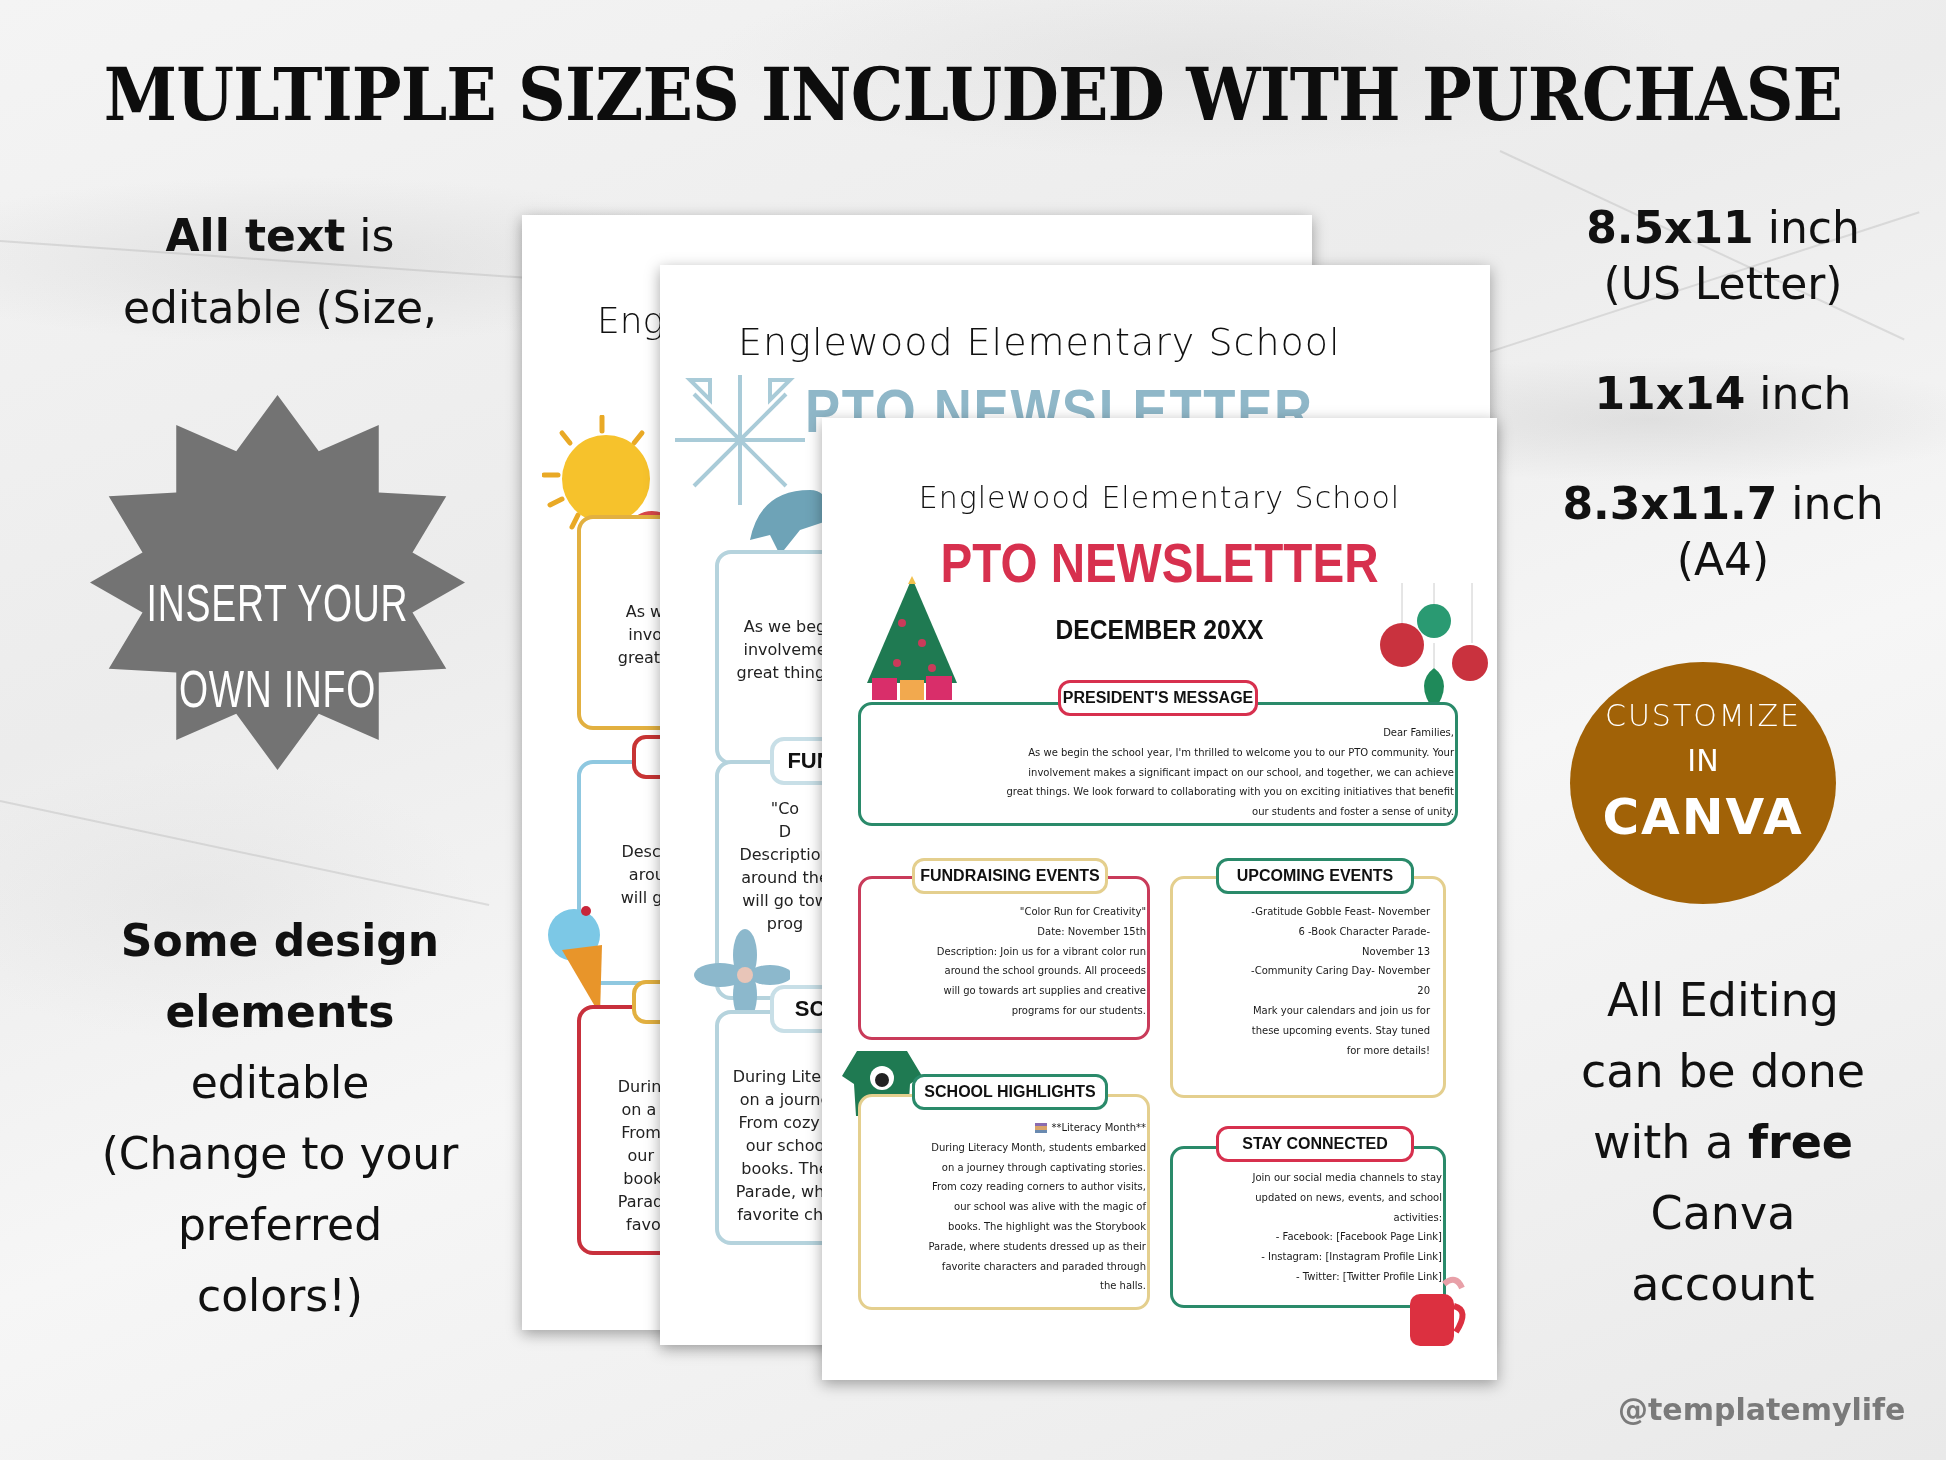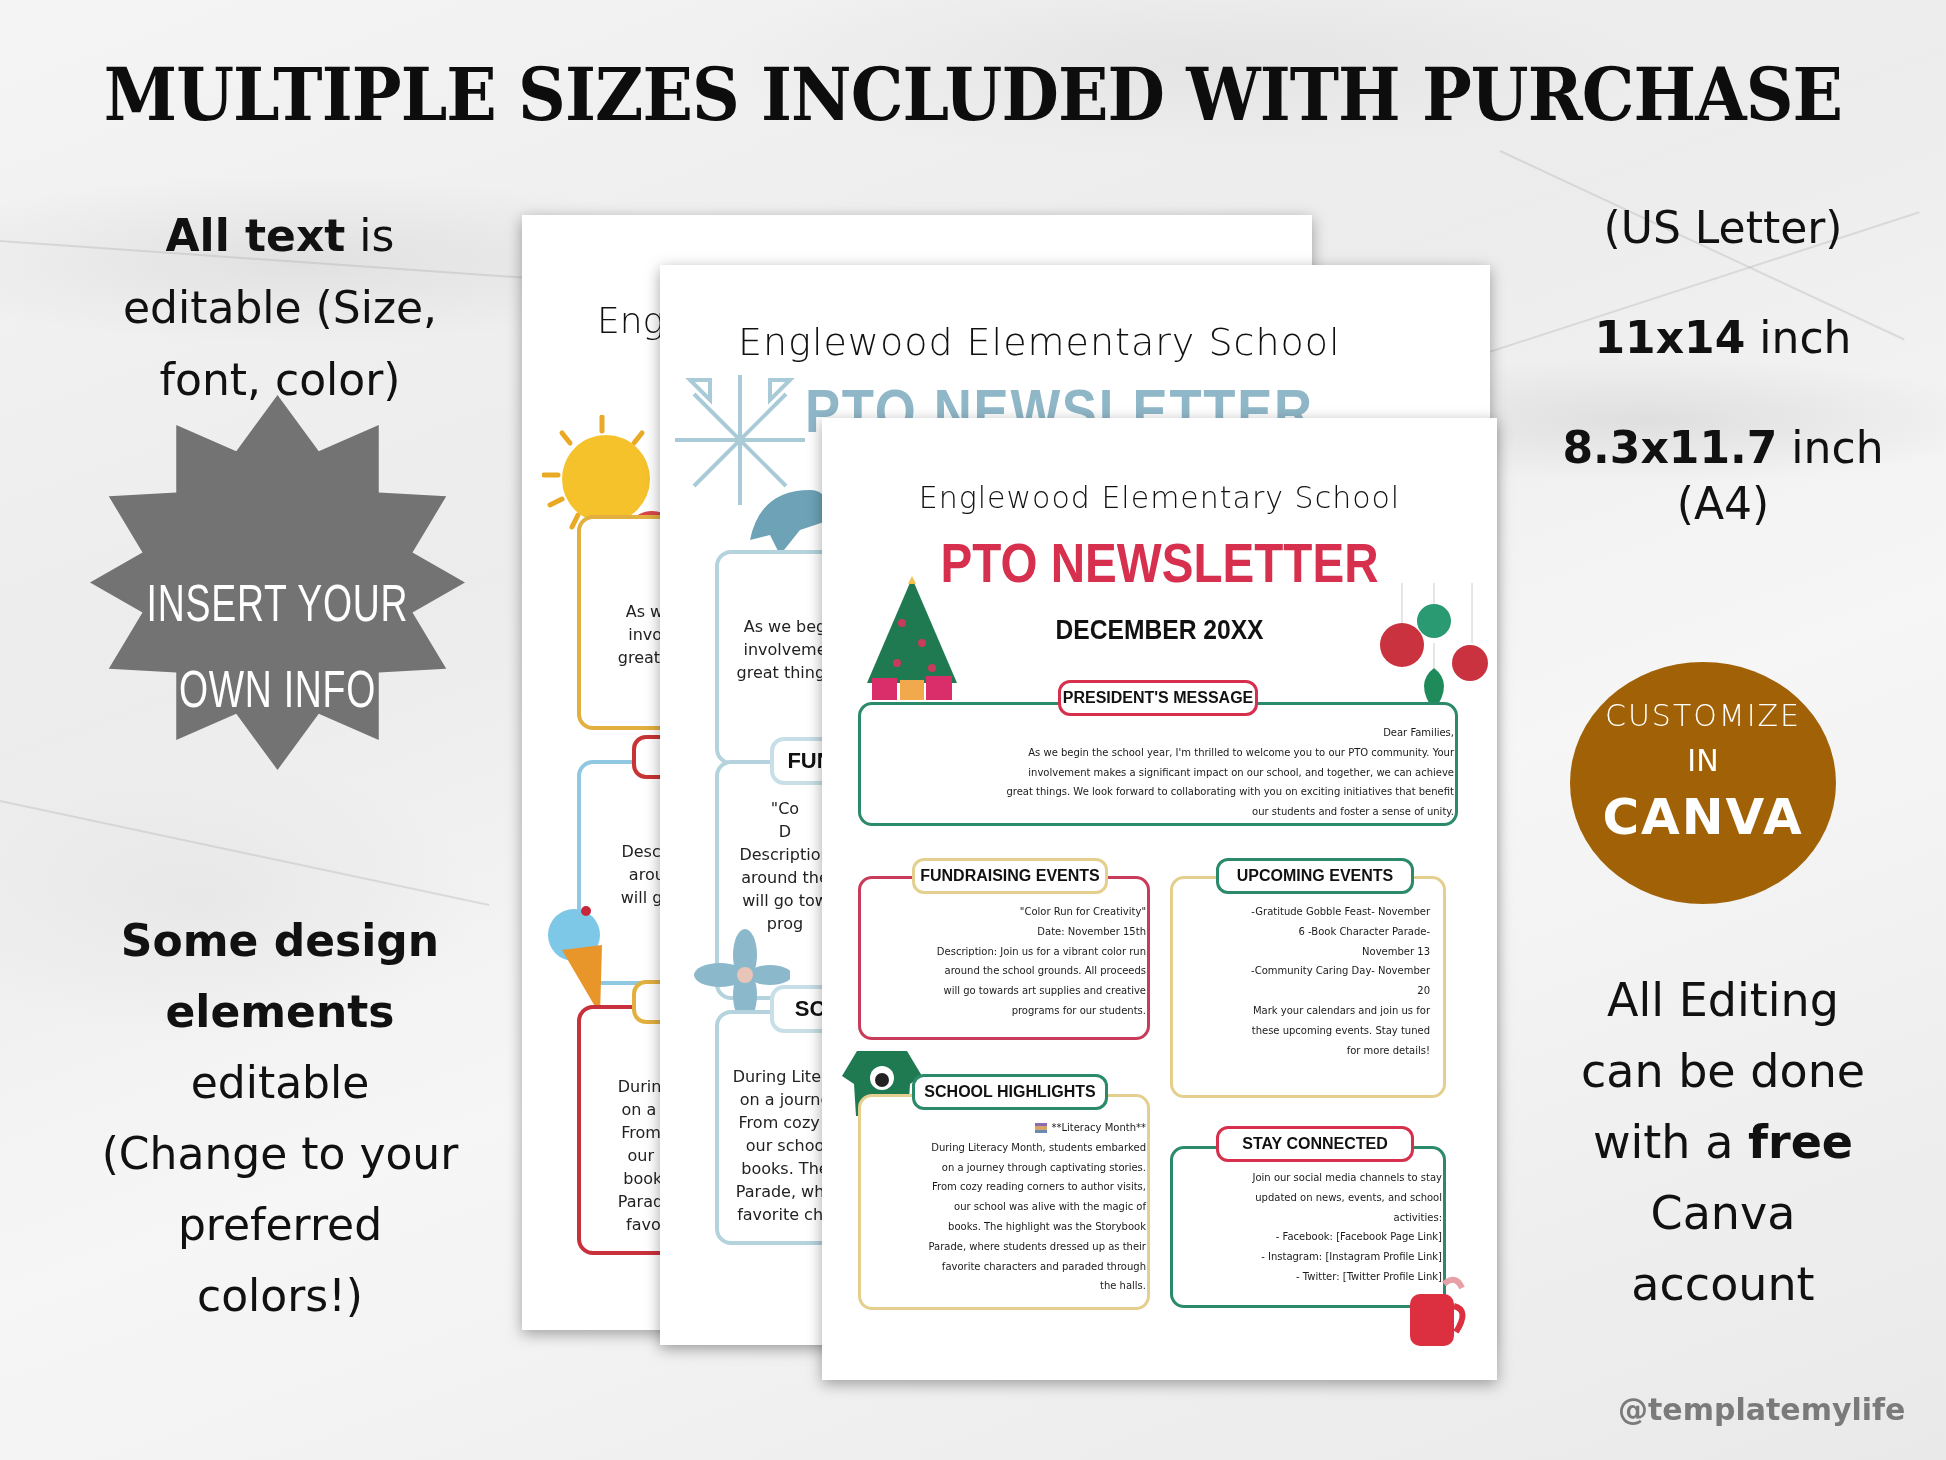--- a/index.html
+++ b/index.html
@@ -83,21 +83,20 @@
 <div class="vein" style="left:0;top:240px;width:700px;transform:rotate(4deg);"></div>
 <div class="vein" style="left:1400px;top:380px;width:546px;transform:rotate(-18deg);"></div>
 <div class="vein" style="left:1500px;top:150px;width:446px;transform:rotate(25deg);"></div>
 <div class="vein" style="left:0;top:800px;width:500px;transform:rotate(12deg);"></div>
 
 <h1 class="headline">MULTIPLE SIZES INCLUDED WITH PURCHASE</h1>
 
 <div class="side-text left-top">
   <div><b>All text</b><span> is</span></div>
   <div>editable (Size,</div>
-  <div>font, color)</div>
 </div>
 
 <svg class="starburst" viewBox="0 0 100 100">
   <polygon fill="#737373" points="50,0 61,15 77,8 77,26 95,27 86,42 100,50 86,58 95,73 77,74 77,92 61,85 50,100 39,85 23,92 23,74 5,73 14,58 0,50 14,42 5,27 23,26 23,8 39,15"></polygon>
 </svg>
 <div class="starburst-label">
   <span>INSERT YOUR</span>
   <span>OWN INFO</span>
 </div>
 
@@ -293,20 +292,21 @@
   </div>
   <svg class="deco" style="left:582px;top:856px;" width="70" height="80" viewBox="0 0 70 80">
     <path d="M40,10 Q52,0 58,14" stroke="#e8a0a8" stroke-width="6" fill="none"></path>
     <rect x="6" y="20" width="44" height="52" rx="10" fill="#dc3040"></rect>
     <path d="M50,32 Q66,36 52,58" stroke="#dc3040" stroke-width="6" fill="none"></path>
   </svg>
 </div>
 
 <div class="side-text right-sizes">
   <div class="grp">
+    <div><b>8.5x11</b><span> inch</span></div>
     <div>(US Letter)</div>
   </div>
   <div class="grp">
     <div><b>11x14</b><span> inch</span></div>
   </div>
   <div class="grp">
     <div><b>8.3x11.7</b><span> inch</span></div>
     <div>(A4)</div>
   </div>
 </div>

